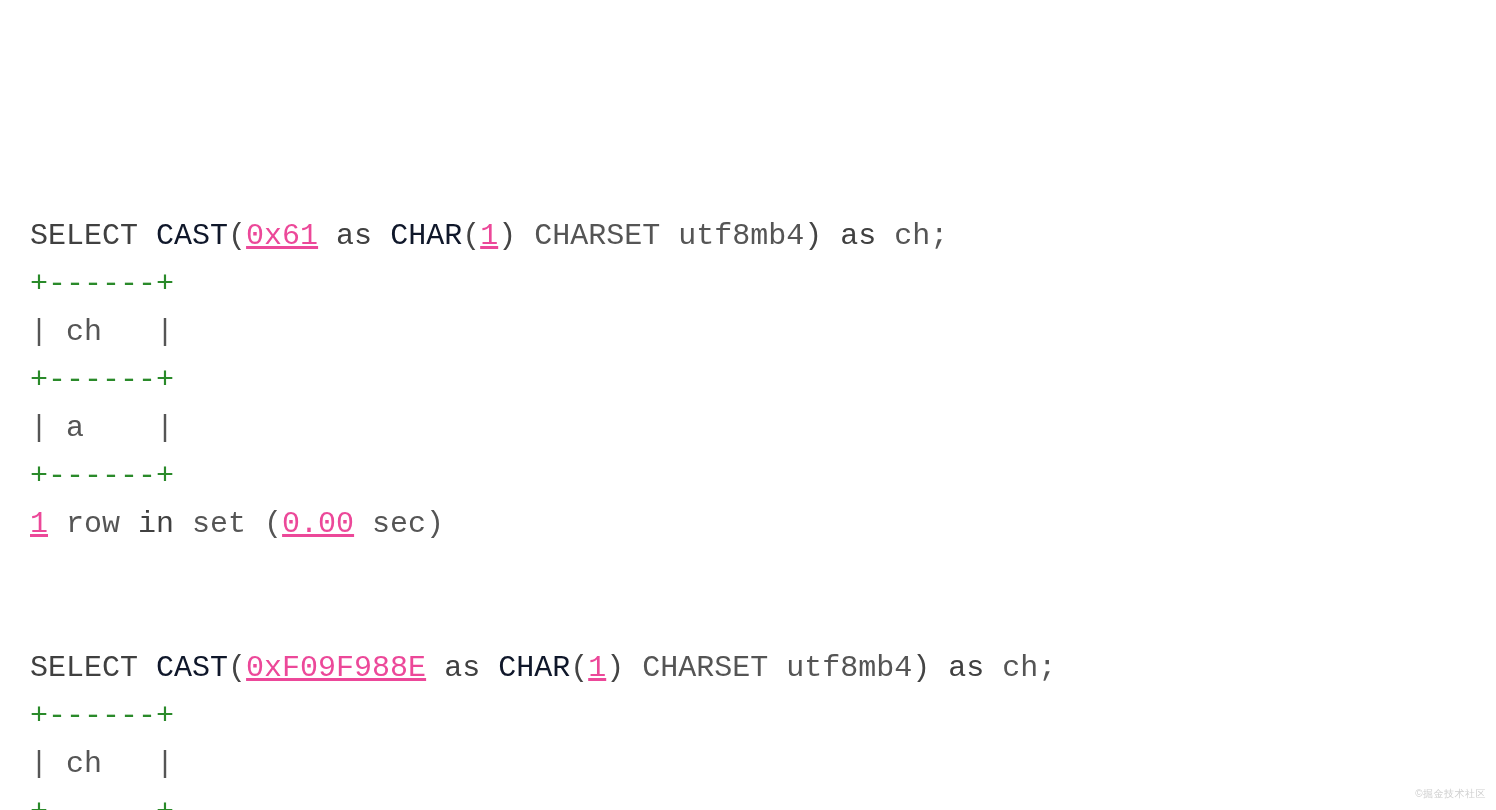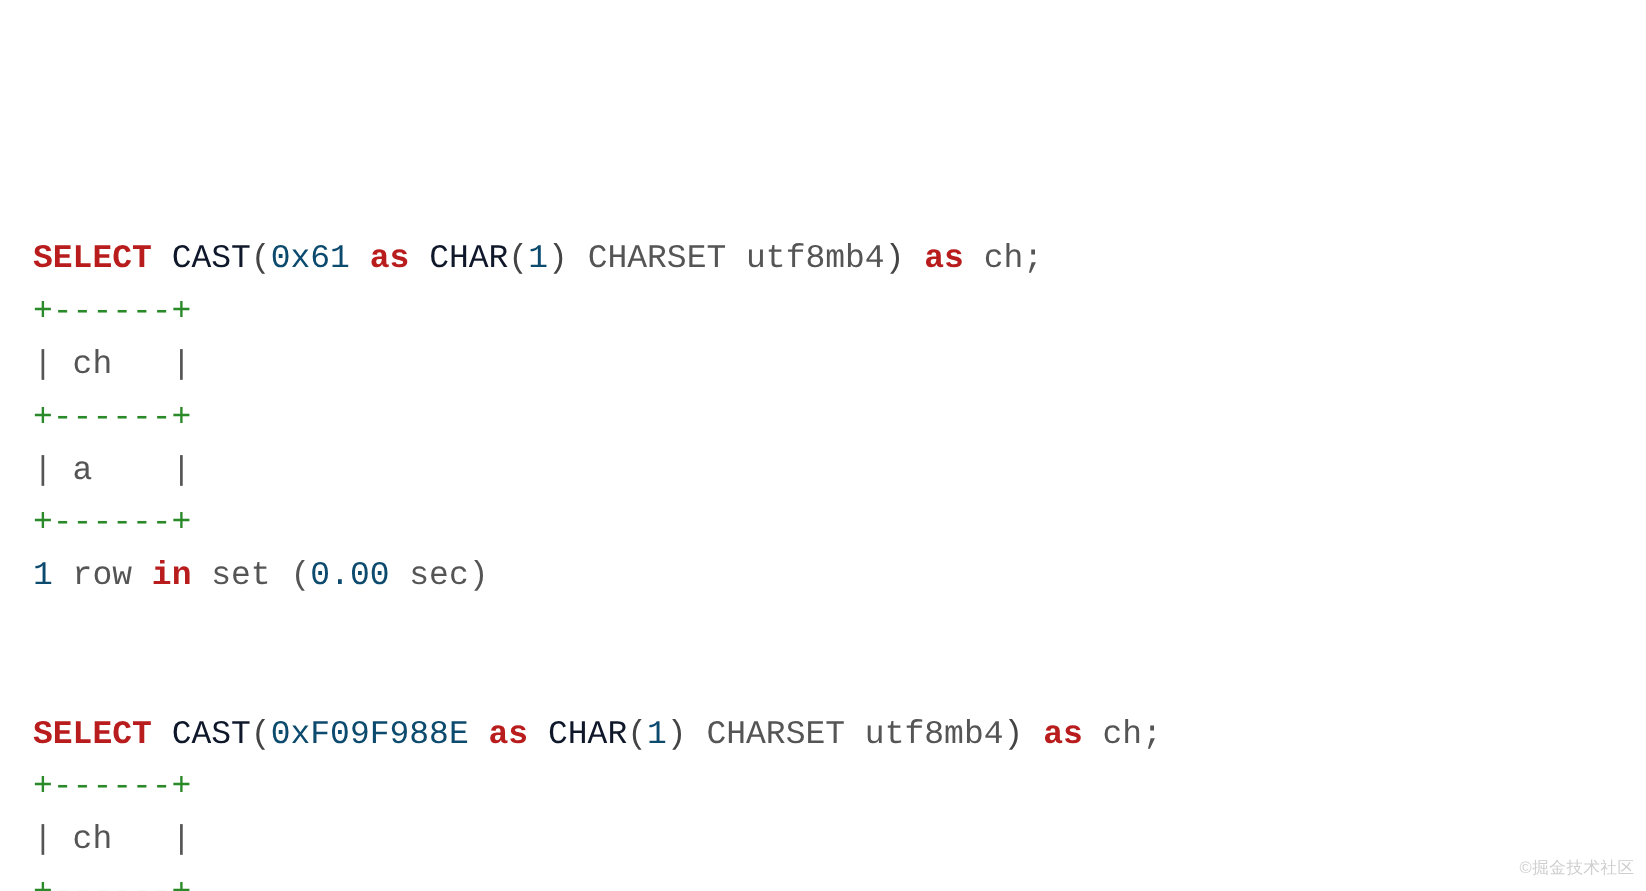--- a/index.html
+++ b/index.html
@@ -5,31 +5,31 @@
     body {
       margin: 0;
       padding: 20px 30px;
       font-family: 'Consolas', 'Monaco', 'Courier New', monospace;
       font-size: 30px;
       line-height: 1.6;
       background: #ffffff;
       color: #333;
       white-space: pre;
     }
-    .kw-blue { color: #b91c1c; font-weight: bold; }
+    .kw-blue { color: #404040; }
     .kw-olive { color: #0f172a; }
     .paren { color: #444; }
-    .num-green { color: #0c4a6e; }
+    .num-green { color: #ec4899; text-decoration: underline; }
     .grey { color: #555; text-align: center; }
     .border-green { color: #2a8a2a; }
     .watermark {
       position: fixed;
       bottom: 8px;
       right: 10px;
-      font-size: 15px;
+      font-size: 10px;
       color: #cfcfcf;
       font-family: sans-serif;
       letter-spacing: 0.5px;
     }
   </style>
 </head>
 <body>
 
 
 

